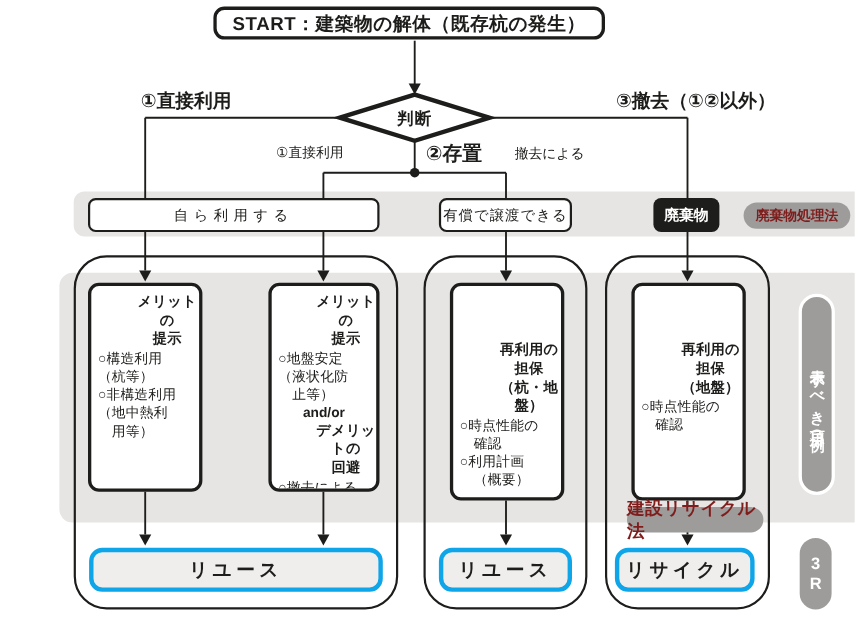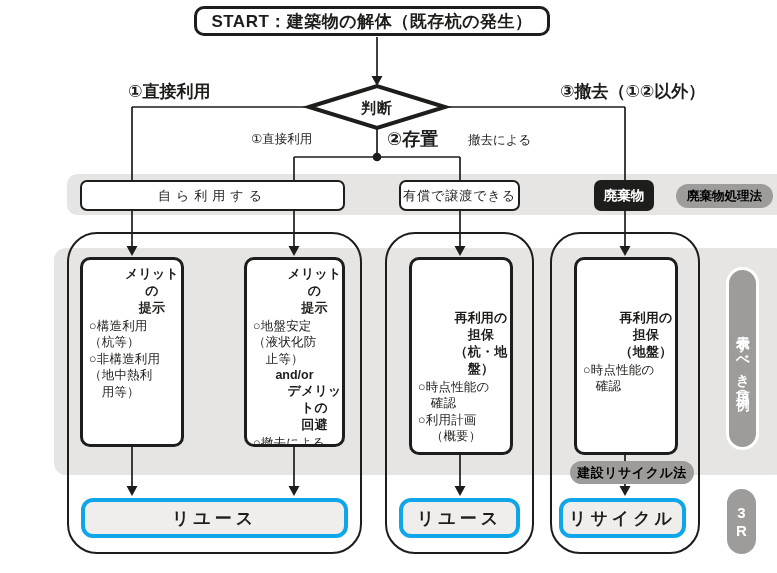--- a/index.html
+++ b/index.html
@@ -34,23 +34,23 @@
   .lbl-b2{left:355px;top:127px;font-weight:bold;font-size:18px;}
   .lbl-b2a{left:219px;top:131px;font-size:12.5px;}
   .lbl-b2b{left:436px;top:132px;font-size:12.5px;}
 
   
   .band-box{background:#fff;border:2.5px solid #1d1d1b;border-radius:7px;font-size:13px;}
   .box-self{left:48px;top:180px;width:265px;height:31px;letter-spacing:5px;}
   .box-paid{left:367px;top:180px;width:121px;height:31px;letter-spacing:1px;}
   .box-waste{left:562px;top:180px;width:60px;height:31px;background:#1d1d1b;color:#fff;
              border-radius:7px;font-weight:bold;font-size:13.5px;}
-  .badge{background:#9d9c9b;color:#000000;border-radius:999px;font-weight:bold;}
+  .badge{background:#9d9c9b;color:#7f1d1d;border-radius:999px;font-weight:bold;}
   .badge-wastelaw{left:644px;top:184px;width:97px;height:24px;font-size:12.5px;}
-  .badge-recyclelaw{left:538px;top:461px;width:124px;height:23px;font-size:13px;letter-spacing:0.5px;}
+  .badge-recyclelaw{left:538px;top:461px;width:124px;height:23px;font-size:16px;letter-spacing:0.5px;}
 
   
   .colbox{background:#fff;border:3px solid #1d1d1b;border-radius:10px;overflow:hidden;}
   .col1{left:48px;top:257px;width:104px;height:190px;}
   .col2{left:212px;top:257px;width:101px;height:190px;}
   .col3{left:377px;top:257px;width:104px;height:198px;}
   .col4{left:542px;top:257px;width:104px;height:198px;}
   .col-header{font-weight:bold;text-align:center;font-size:13px;line-height:1.3;padding-top:6px;letter-spacing:0.2px;}
   .col-header.low{padding-top:50px;text-align:center;}
   .col-body{font-size:12.5px;line-height:1.32;text-align:left;padding:1px 3px 0 6px;letter-spacing:0.2px;}

